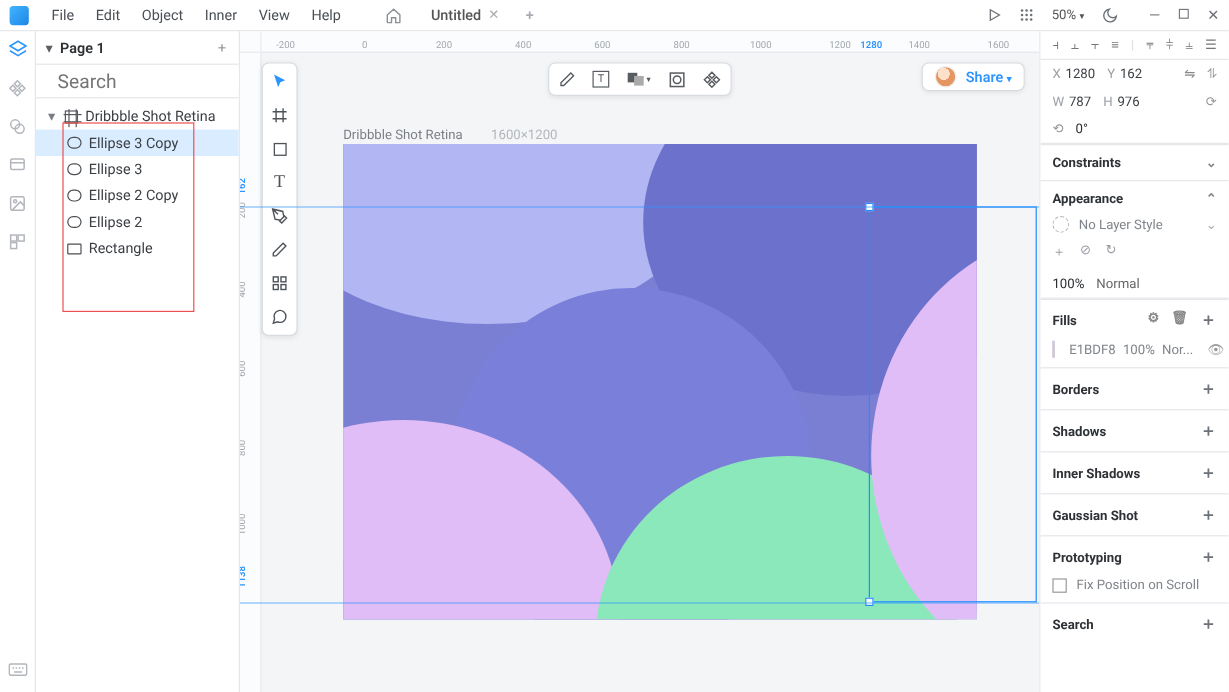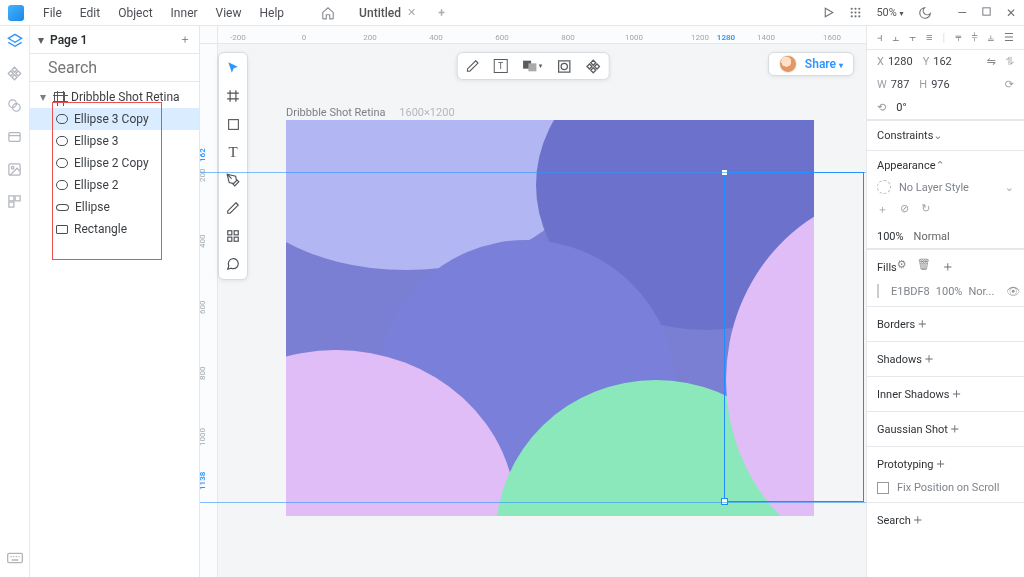--- a/index.html
+++ b/index.html
@@ -78,38 +78,38 @@
   .toolbox .tb.active{color:#2e95ff}
 
   .top-tools{position:absolute;top:26px;left:50%;transform:translateX(-50%);height:28px;background:#fff;border:1px solid var(--border2);border-radius:6px;box-shadow:0 1px 4px rgba(0,0,0,.08);display:flex;align-items:center;padding:0 8px;gap:14px;color:#585c61}
 
   .share-pill{position:absolute;top:26px;right:12px;height:24px;background:#fff;border:1px solid var(--border2);border-radius:6px;box-shadow:0 1px 4px rgba(0,0,0,.08);display:flex;align-items:center;gap:8px;padding:0 10px}
   .share-pill .avatar{width:18px;height:18px;border-radius:50%;background:radial-gradient(circle at 40% 35%,#ffe1c9 35%,#e49763 36%);border:1px solid #eee}
   .share-pill .lbl{color:#2e95ff;font-weight:600}
 
   
   .artboard-label{position:absolute;font-size:11px;color:#7b7f85}
-  .artboard-label .dim{color:#b3b7bc;margin-left:11px}
+  .artboard-label .dim{color:#b3b7bc;margin-left:21px}
   .artboard{position:absolute;overflow:hidden;background:#7b7fd3}
   .ell{position:absolute;border-radius:50%}
 
   
   .sel{position:absolute;border:1px solid #1f8dff}
   .sel .hdl{position:absolute;width:7px;height:7px;background:#fff;border:1px solid #1f8dff}
   .sel .tl{top:-4px;left:-4px}.sel .bl{bottom:-4px;left:-4px}
 
   
   .inspector{border-left:1px solid var(--border);display:flex;flex-direction:column;font-size:11px;overflow-y:auto}
   .insp-row{display:flex;align-items:center;padding:5px 10px;gap:10px}
   .insp-row.divide{border-bottom:1px solid var(--border)}
   .kv{display:flex;align-items:center;gap:4px}
   .kv .k{color:#9ba0a6}
   .kv .v{color:#3b3f44}
   .align-icons{display:flex;gap:9px;color:#777}
-  .sec-head{display:flex;align-items:center;padding:8px 10px;border-top:1px solid var(--border);font-weight:400;color:#2e3236}
+  .sec-head{display:flex;align-items:center;justify-content:space-between;padding:8px 10px;border-top:1px solid var(--border);font-weight:700;color:#2e3236}
   .sec-sub{padding:0 10px 8px 10px;color:#7f848a}
   .swatch{width:14px;height:14px;background:#E1BDF8;border:1px solid #ccc;display:inline-block;vertical-align:middle;margin-right:6px}
   .plus{color:#6d7278;font-size:14px}
   .ico{display:inline-flex;align-items:center;justify-content:center}
   svg{display:block}
 </style>
 </head>
 <body>
 
 <div class="menubar">
@@ -245,24 +245,20 @@
           <span class="shape-ico"></span>
           <span>Ellipse 3</span>
         </div>
       <div class="row lvl2">
           <span class="shape-ico"></span>
           <span>Ellipse 2 Copy</span>
         </div>
       <div class="row lvl2">
           <span class="shape-ico"></span>
           <span>Ellipse 2</span>
-        </div>
-      <div class="row lvl2">
-          <span class="shape-ico ell2"></span>
-          <span>Ellipse</span>
         </div>
       <div class="row lvl2">
           <span class="shape-ico rect"></span>
           <span>Rectangle</span>
         </div>
       <div class="hi-box" style="top:20px;left:22px;width:110px;height:158px"></div>
     </div>
   </div>
 
   <div class="stage">

